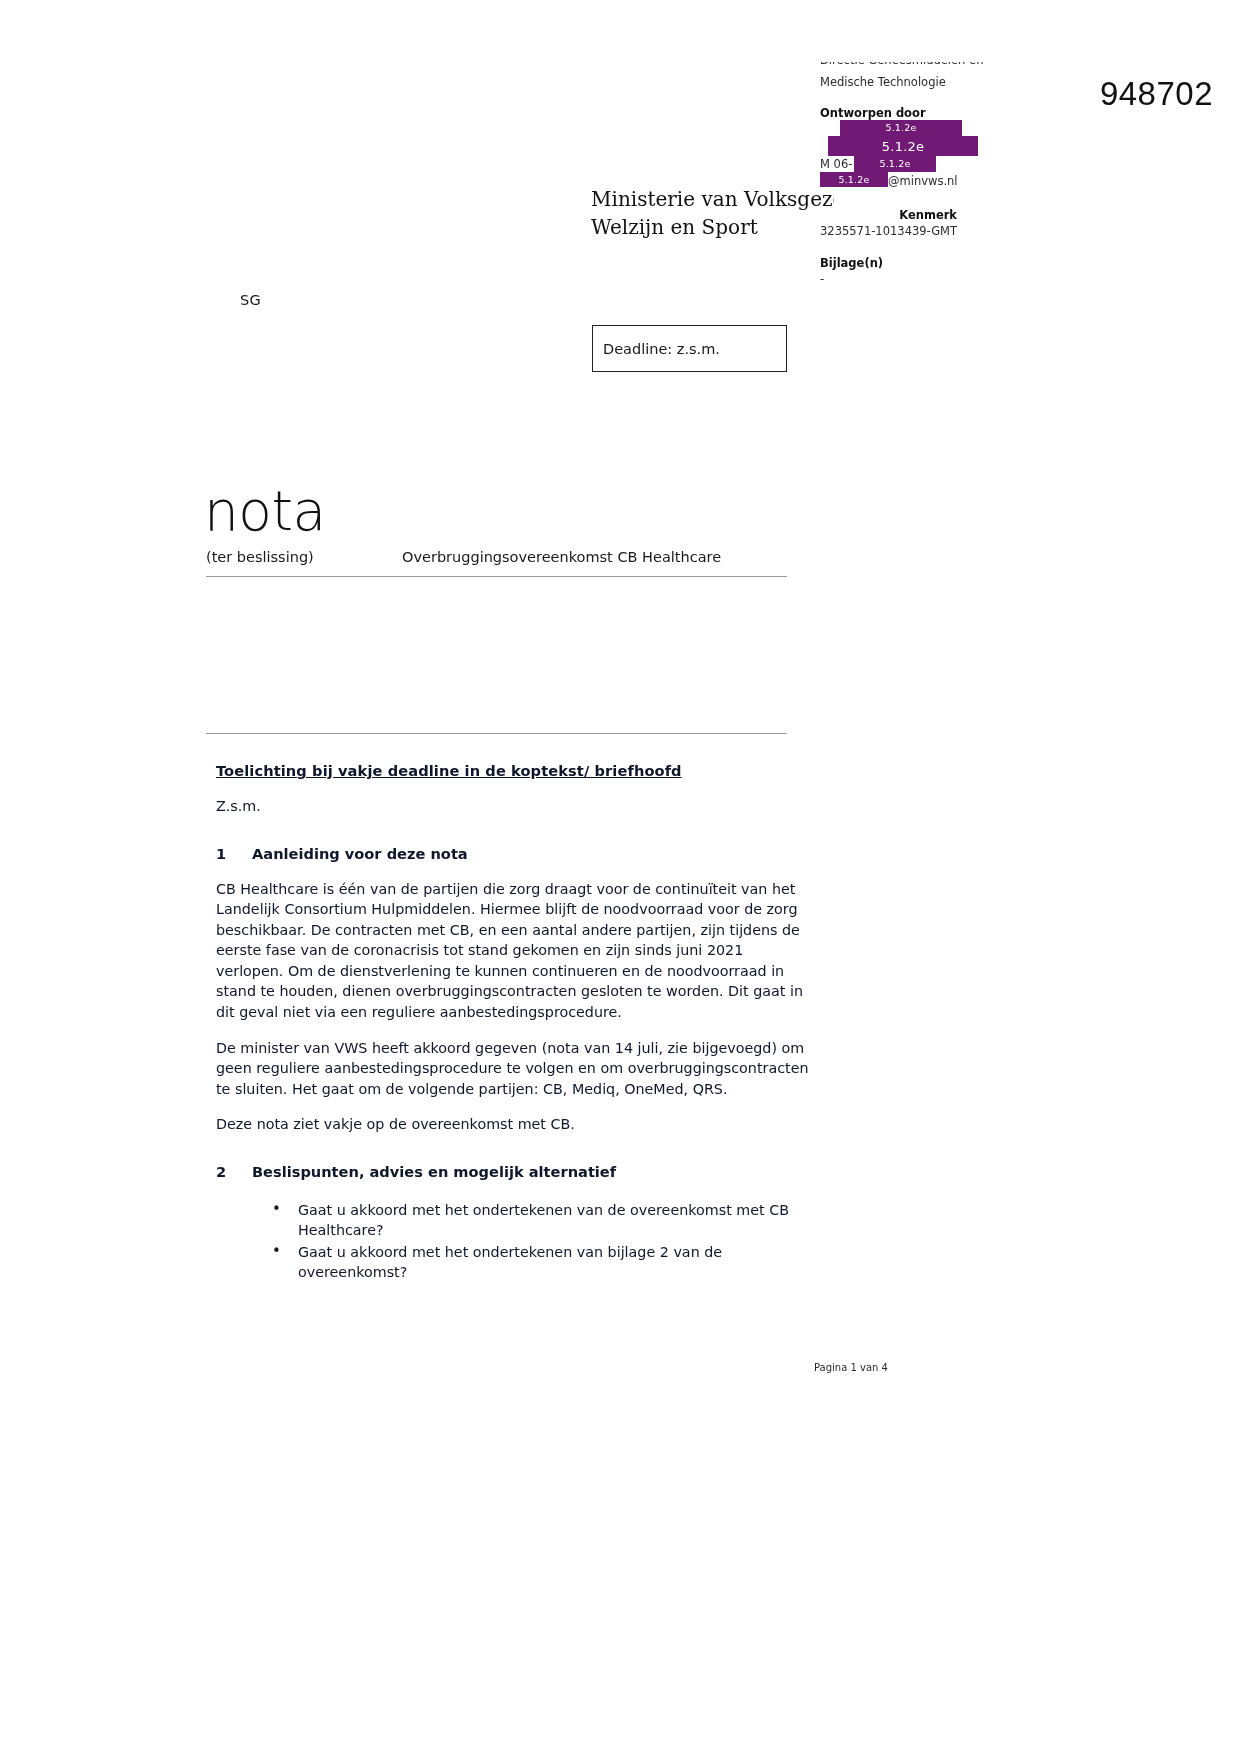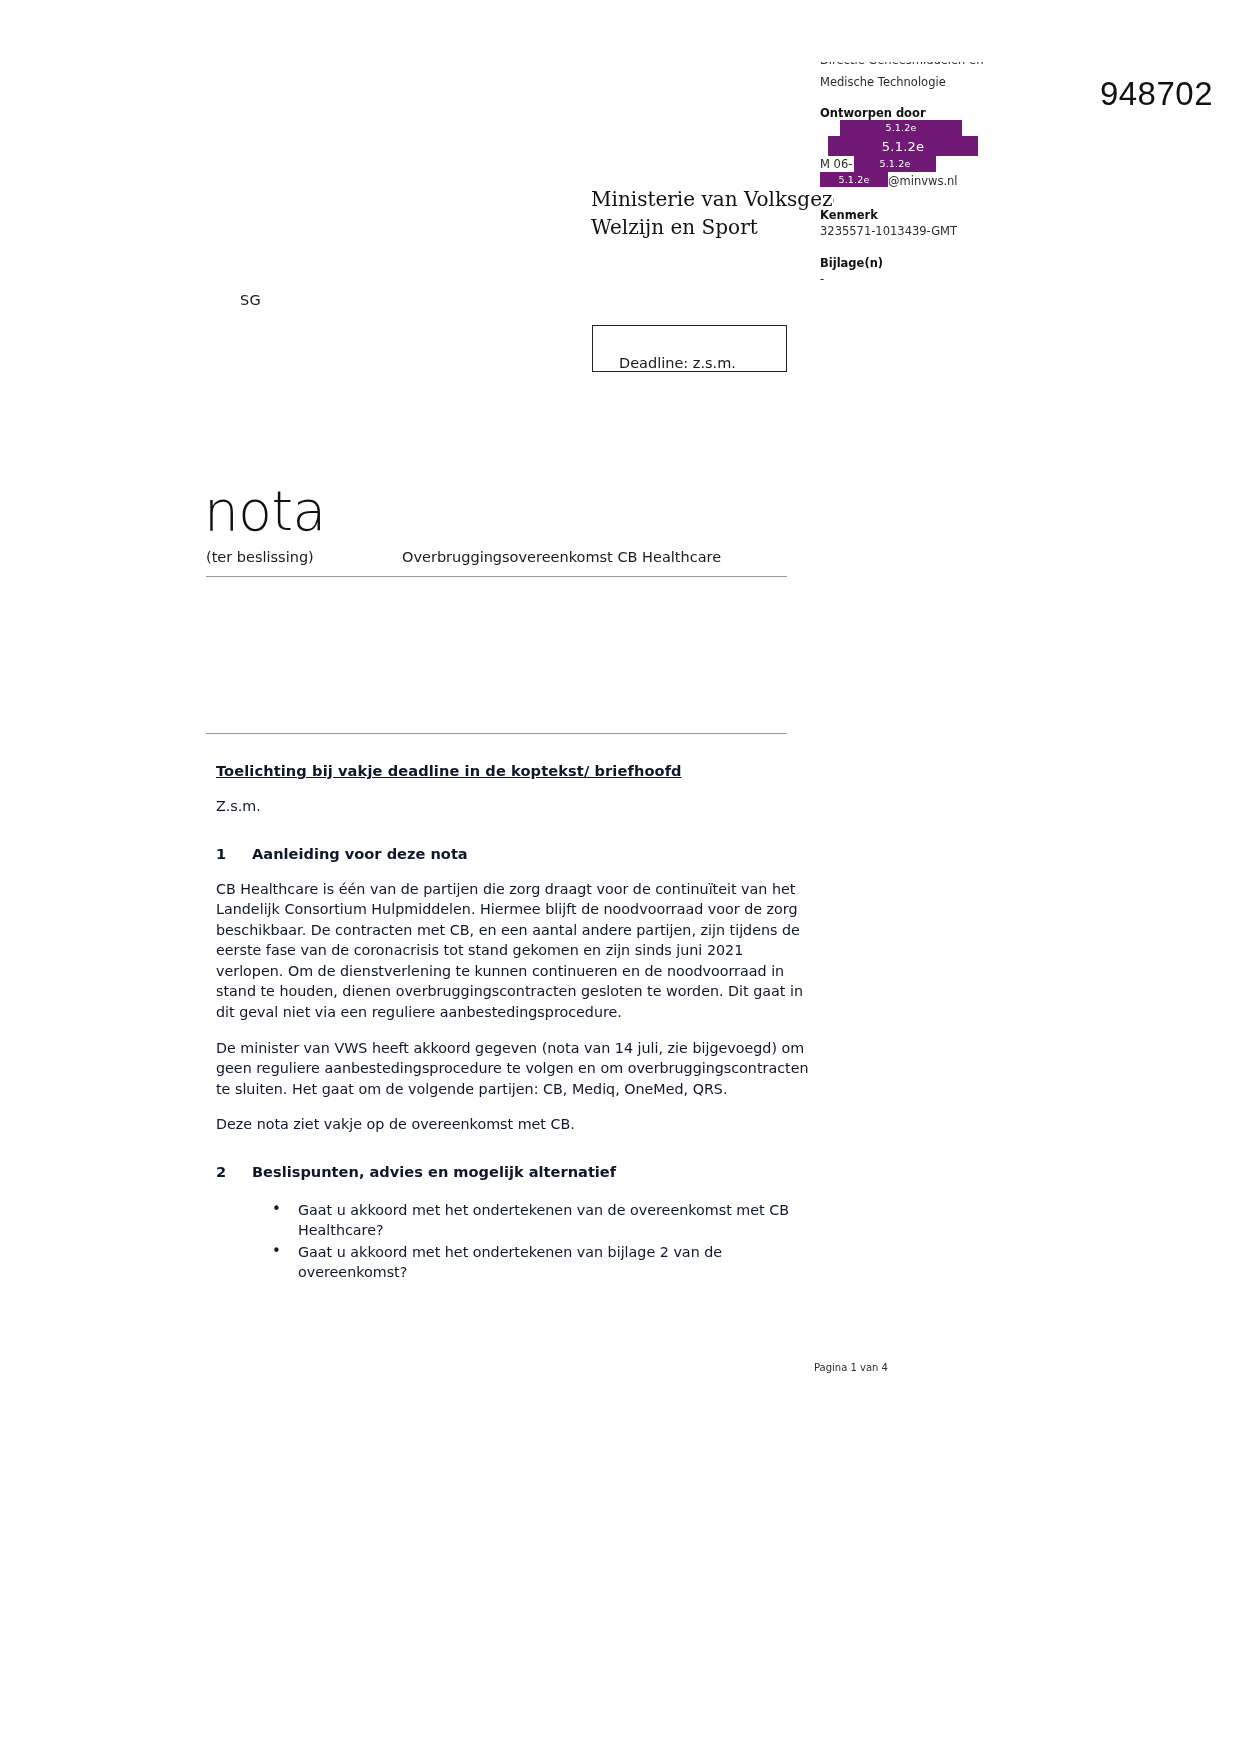--- a/index.html
+++ b/index.html
@@ -113,21 +113,21 @@
     position: absolute;
     left: 70px;
     top: 53px;
     font-size: 11.5px;
     color: #2b2b2b;
     white-space: nowrap;
   }
 
   .kenmerk { position: absolute; left: 0; top: 145px; }
   .bijlage { position: absolute; left: 0; top: 193px; }
-  .meta-row-label { display: block; font-weight: bold; color: #111; }
+  .meta-row-label { display: block; font-weight: bold; color: #111; text-align: right; }
   .meta-row-value { display: block; color: #2b2b2b; }
 
   
   .ministry {
     position: absolute;
     left: 591px;
     top: 186px;
     width: 243px;
     overflow: hidden;
     font-family: "DejaVu Serif", serif;
@@ -150,22 +150,22 @@
   
   .deadline-box {
     position: absolute;
     left: 592px;
     top: 325px;
     width: 195px;
     height: 47px;
     border: 1.4px solid #222;
     box-sizing: border-box;
     display: flex;
-    align-items: flex-end;
-    padding-left: 26px;
+    align-items: center;
+    padding-left: 10px;
   }
   .deadline-text {
     font-size: 14.5px;
     color: #1a1a1a;
   }
 
   
   .nota-title {
     position: absolute;
     left: 204px;

